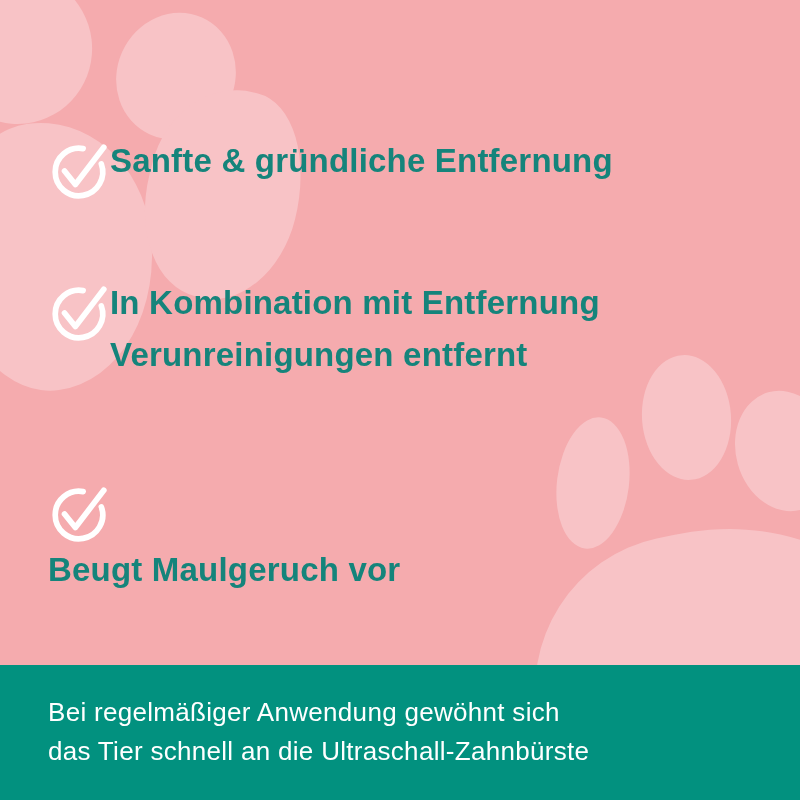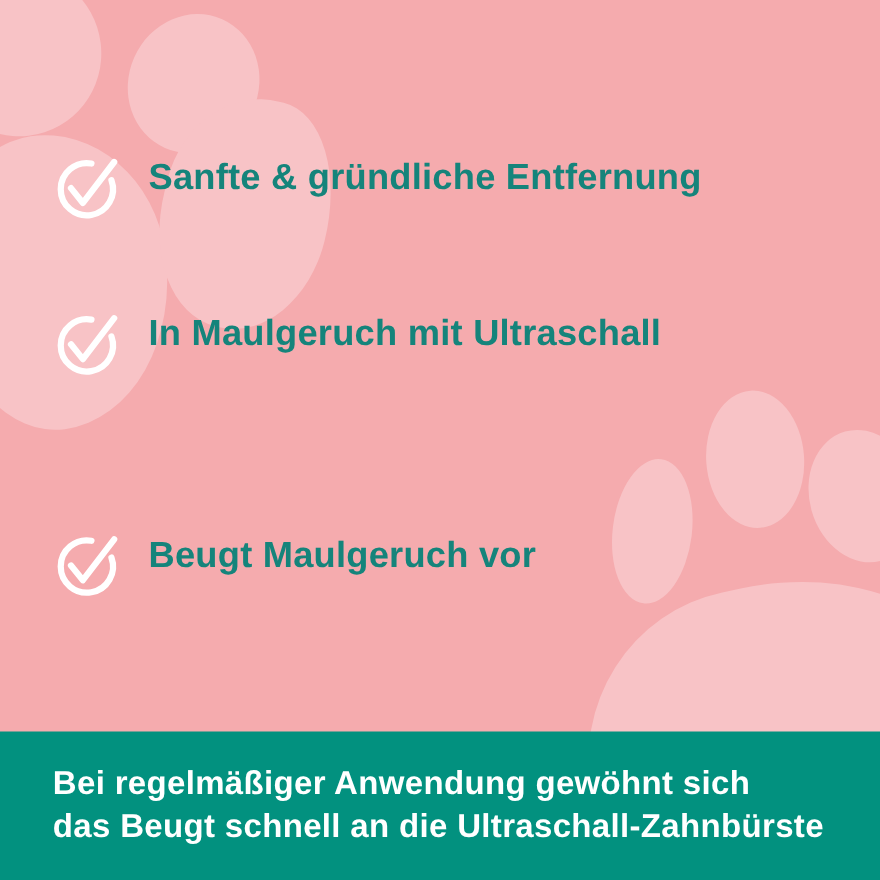--- a/index.html
+++ b/index.html
@@ -38,26 +38,25 @@
     left: 533px; top: 530px; width: 360px; height: 300px;
     border-radius: 45% 55% 50% 50% / 55% 45% 60% 40%;
     transform: rotate(-12deg);
   }
   
   .benefit {
     position: absolute;
     left: 48px;
     display: flex;
     align-items: flex-start;
-    gap: 25px;
     z-index: 1;
   }
   .benefit-1 { top: 135px; }
   .benefit-2 { top: 277px; }
-  .benefit-3 { top: 478px; }
+  .benefit-3 { top: 478px; flex-direction: column; }
   .check {
     flex: 0 0 auto;
     width: 62px; height: 62px;
     margin-top: 4px;
     display: block;
   }
   .check svg { display: block; width: 62px; height: 62px; }
   .benefit-text {
     color: var(--text-teal, #15847B);
     font-size: 33px;
@@ -70,22 +69,22 @@
     position: absolute;
     left: 0; top: 665px;
     width: 800px; height: 135px;
     background: var(--footer-background, #02917F);
     box-sizing: border-box;
     padding: 28px 20px 0 48px;
     z-index: 2;
   }
   .fline {
     color: var(--footer-text, #FFFFFF);
-    font-size: 30px;
-    font-weight: bold;
+    font-size: 26px;
+    font-weight: normal;
     line-height: 39px;
     letter-spacing: 0.3px;
   }
 </style>
 </head>
 <body>
 
 <div class="canvas">
 
   <div class="shape ellipse toe-a1"></div>
@@ -110,34 +109,35 @@
   </div>
 
   <div class="benefit benefit-2">
     <span class="check">
       <svg viewBox="0 0 60 60" aria-hidden="true">
         <path d="M 51.6 24.1 A 23 23 0 1 1 34.0 9.3" fill="none" stroke="#FFFFFF" stroke-width="5.5" stroke-linecap="round"></path>
         <path d="M 16 31 L 26.5 44 L 54 8" fill="none" stroke="#FFFFFF" stroke-width="5.5" stroke-linecap="round" stroke-linejoin="round"></path>
       </svg>
     </span>
     <div class="benefit-text">
-      <div>In Maulgeruch mit Ultraschall</div>
+      <div>In Kombination mit Entfernung</div>
+      <div>Verunreinigungen entfernt</div>
     </div>
   </div>
 
   <div class="benefit benefit-3">
     <span class="check">
       <svg viewBox="0 0 60 60" aria-hidden="true">
         <path d="M 51.6 24.1 A 23 23 0 1 1 34.0 9.3" fill="none" stroke="#FFFFFF" stroke-width="5.5" stroke-linecap="round"></path>
         <path d="M 16 31 L 26.5 44 L 54 8" fill="none" stroke="#FFFFFF" stroke-width="5.5" stroke-linecap="round" stroke-linejoin="round"></path>
       </svg>
     </span>
     <div class="benefit-text">
       <div>Beugt Maulgeruch vor</div>
     </div>
   </div>
 
   <div class="footer">
     <div class="fline">Bei regelmäßiger Anwendung gewöhnt sich</div>
-    <div class="fline">das Beugt schnell an die Ultraschall-Zahnbürste</div>
+    <div class="fline">das Tier schnell an die Ultraschall-Zahnbürste</div>
   </div>
 
 </div>
 
 </body></html>

